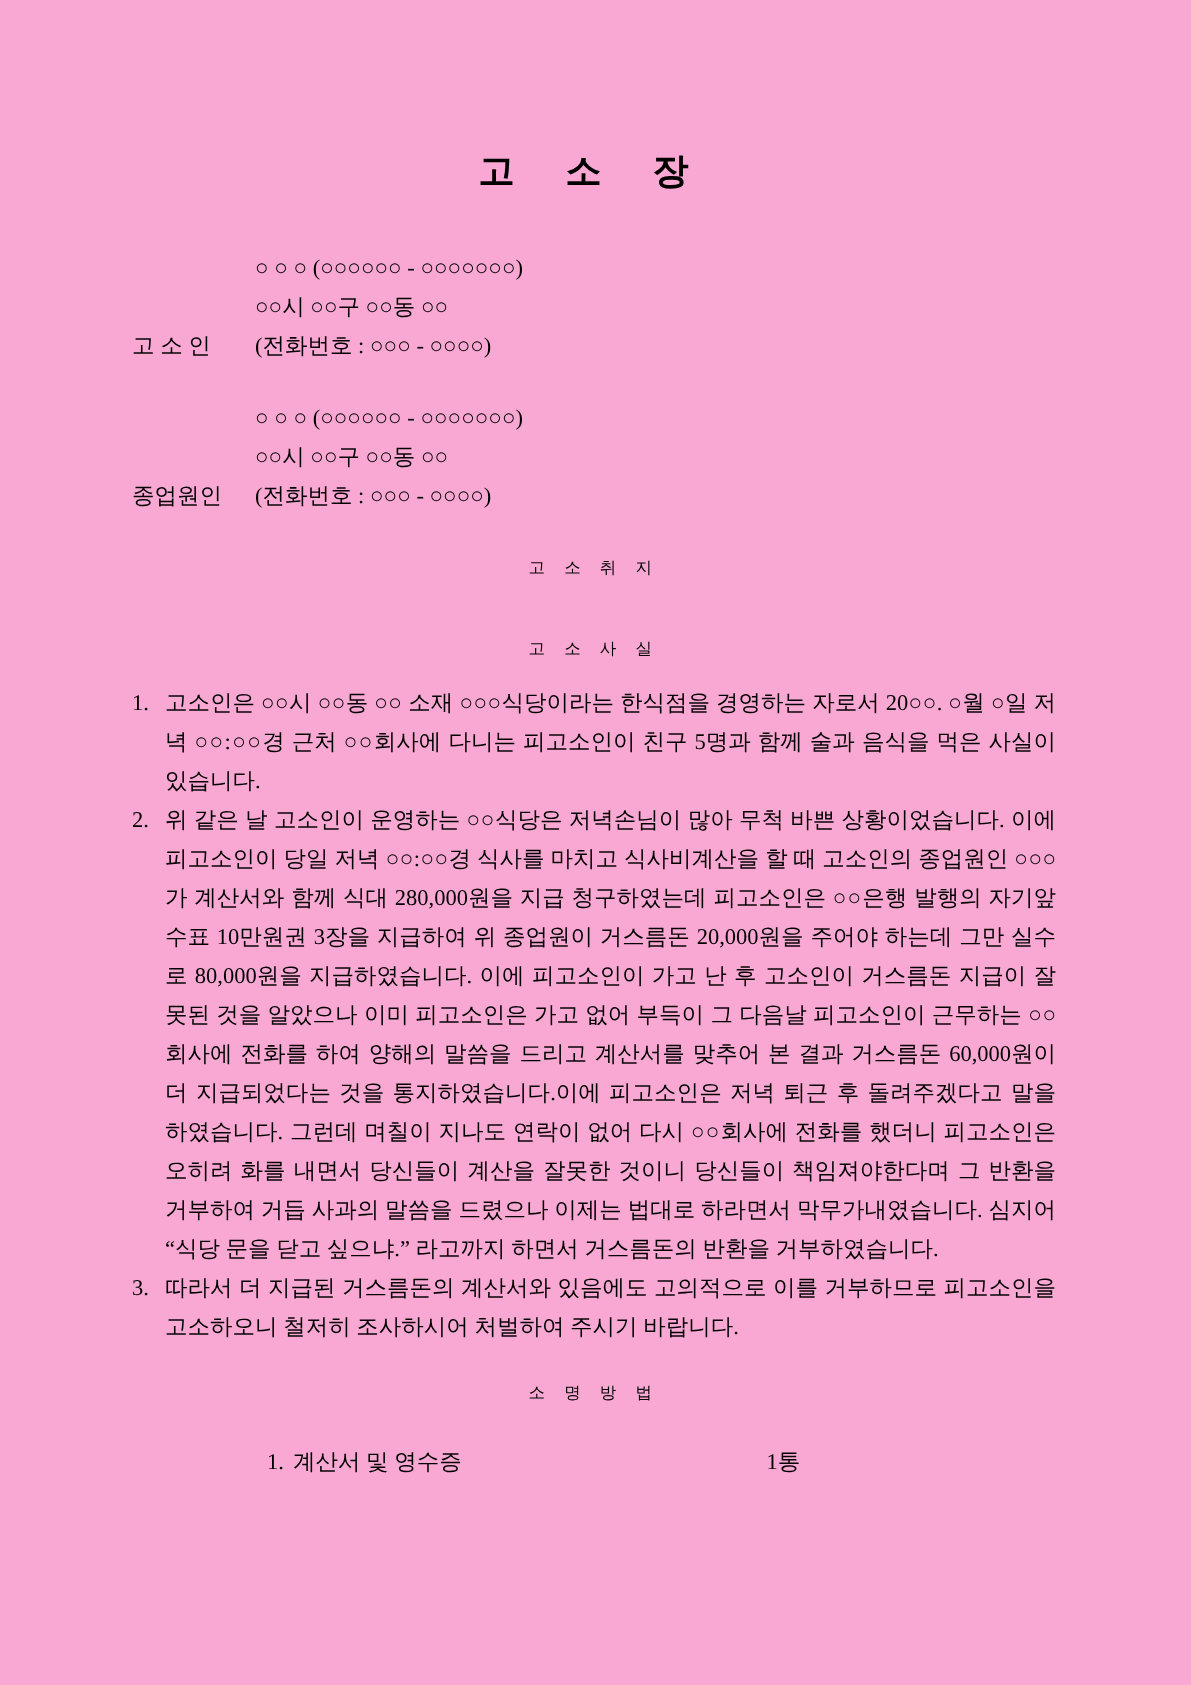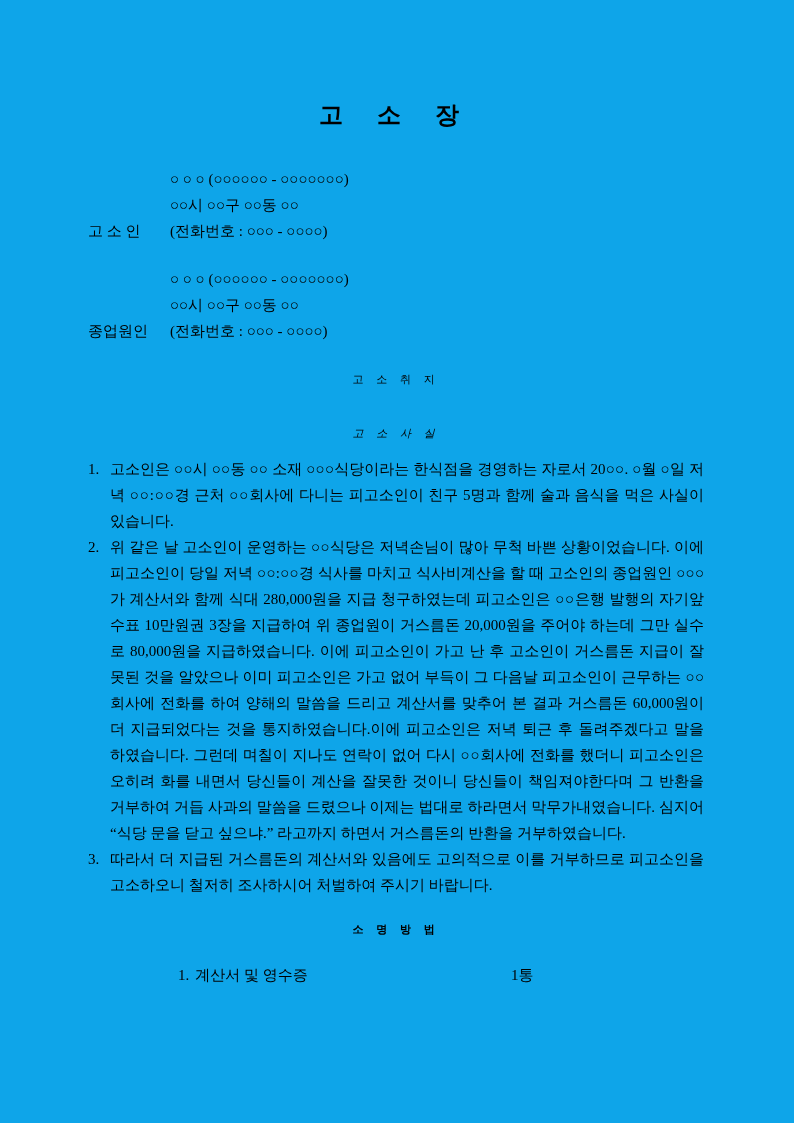--- a/index.html
+++ b/index.html
@@ -12,21 +12,21 @@
     height: 1123px;
     overflow: hidden;
     font-family: "Liberation Serif", "DejaVu Serif", serif;
     color: #000000;
   }
   .page {
     box-sizing: border-box;
     width: 794px;
     height: 1123px;
     padding: 100px 90px 0 88px;
-    background: #0ea5e9;
+    background: #f9a8d4;
   }
   .doc-title {
     text-align: center;
     font-size: 24px;
     font-weight: bold;
     letter-spacing: 14px;
     line-height: 30px;
     margin: 0 0 36px 0;
     white-space: pre;
   }
@@ -49,22 +49,22 @@
     white-space: pre;
   }
   .section-heading {
     text-align: center;
     font-size: 11px;
     letter-spacing: 5px;
     line-height: 26px;
     white-space: pre;
   }
   .heading-purpose { margin: 8px 0 0 0; }
-  .heading-facts   { margin: 28px 0 0 0; font-style: italic; }
-  .heading-proof   { margin: 18px 0 0 0; font-weight: bold; }
+  .heading-facts   { margin: 28px 0 0 0; }
+  .heading-proof   { margin: 18px 0 0 0; }
   .purpose-body {
     font-size: 15px;
     line-height: 26px;
     margin-top: 18px;
     text-indent: 20px;
   }
   .facts-list {
     margin-top: 10px;
   }
   .fact-item {

